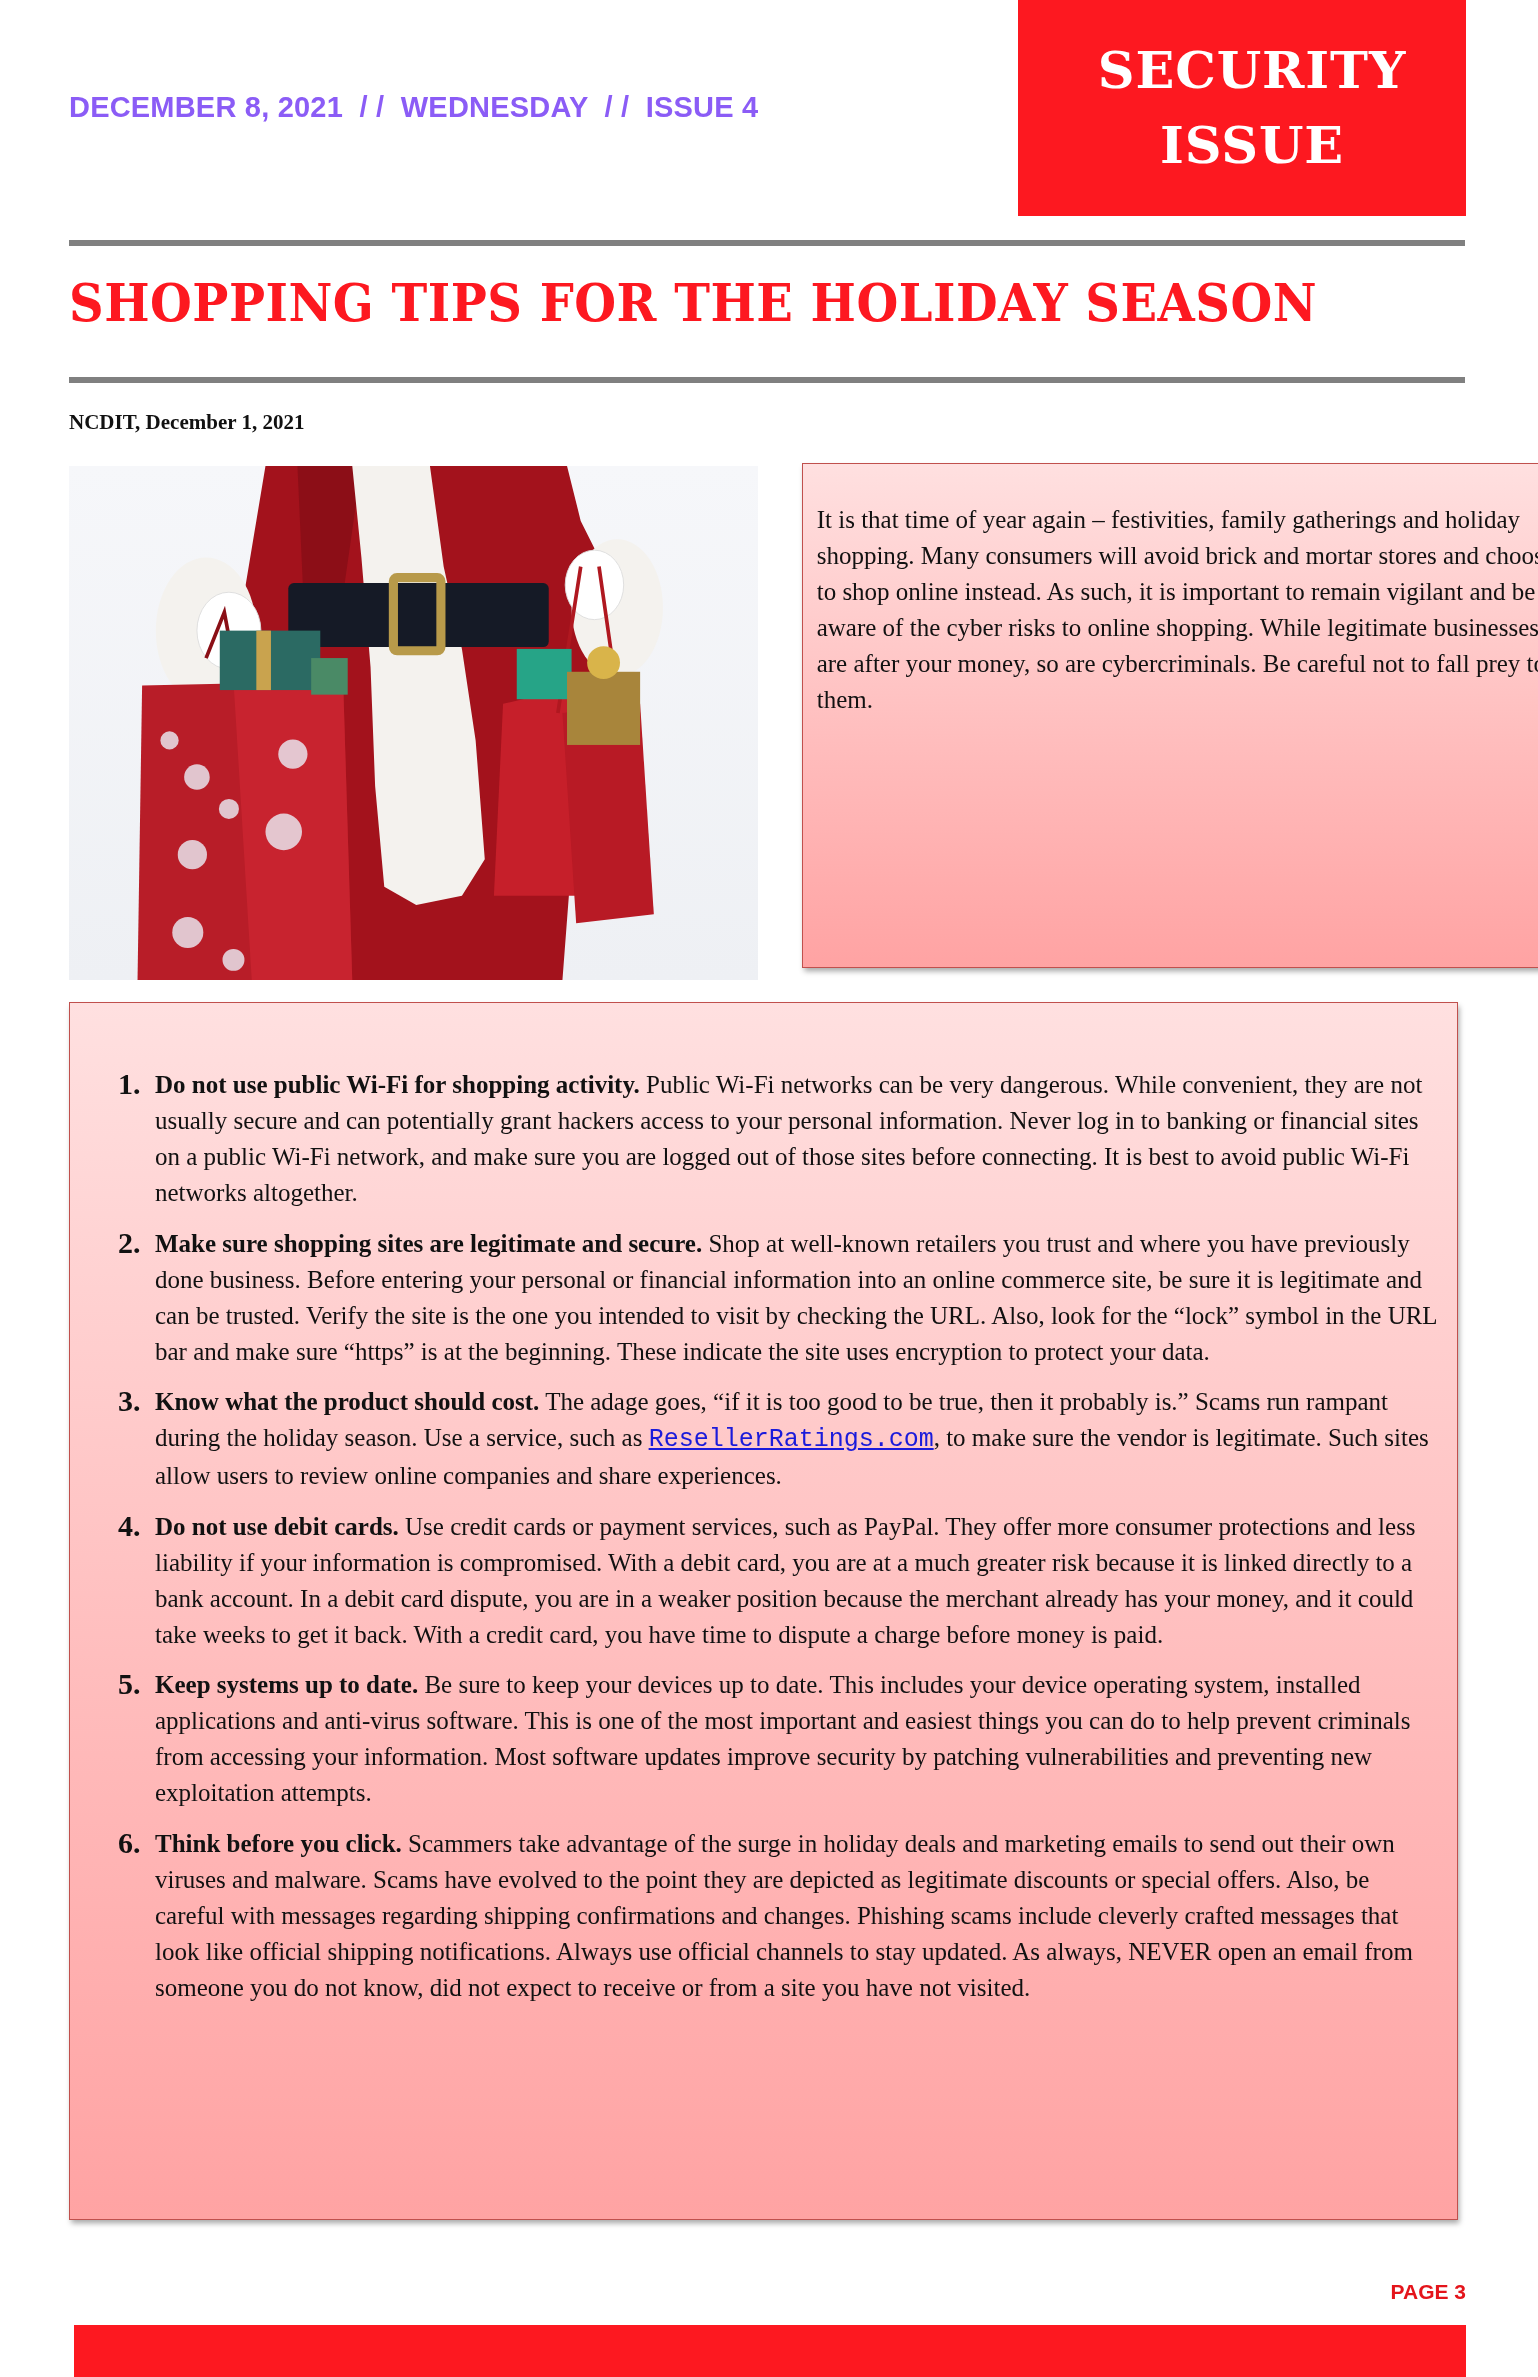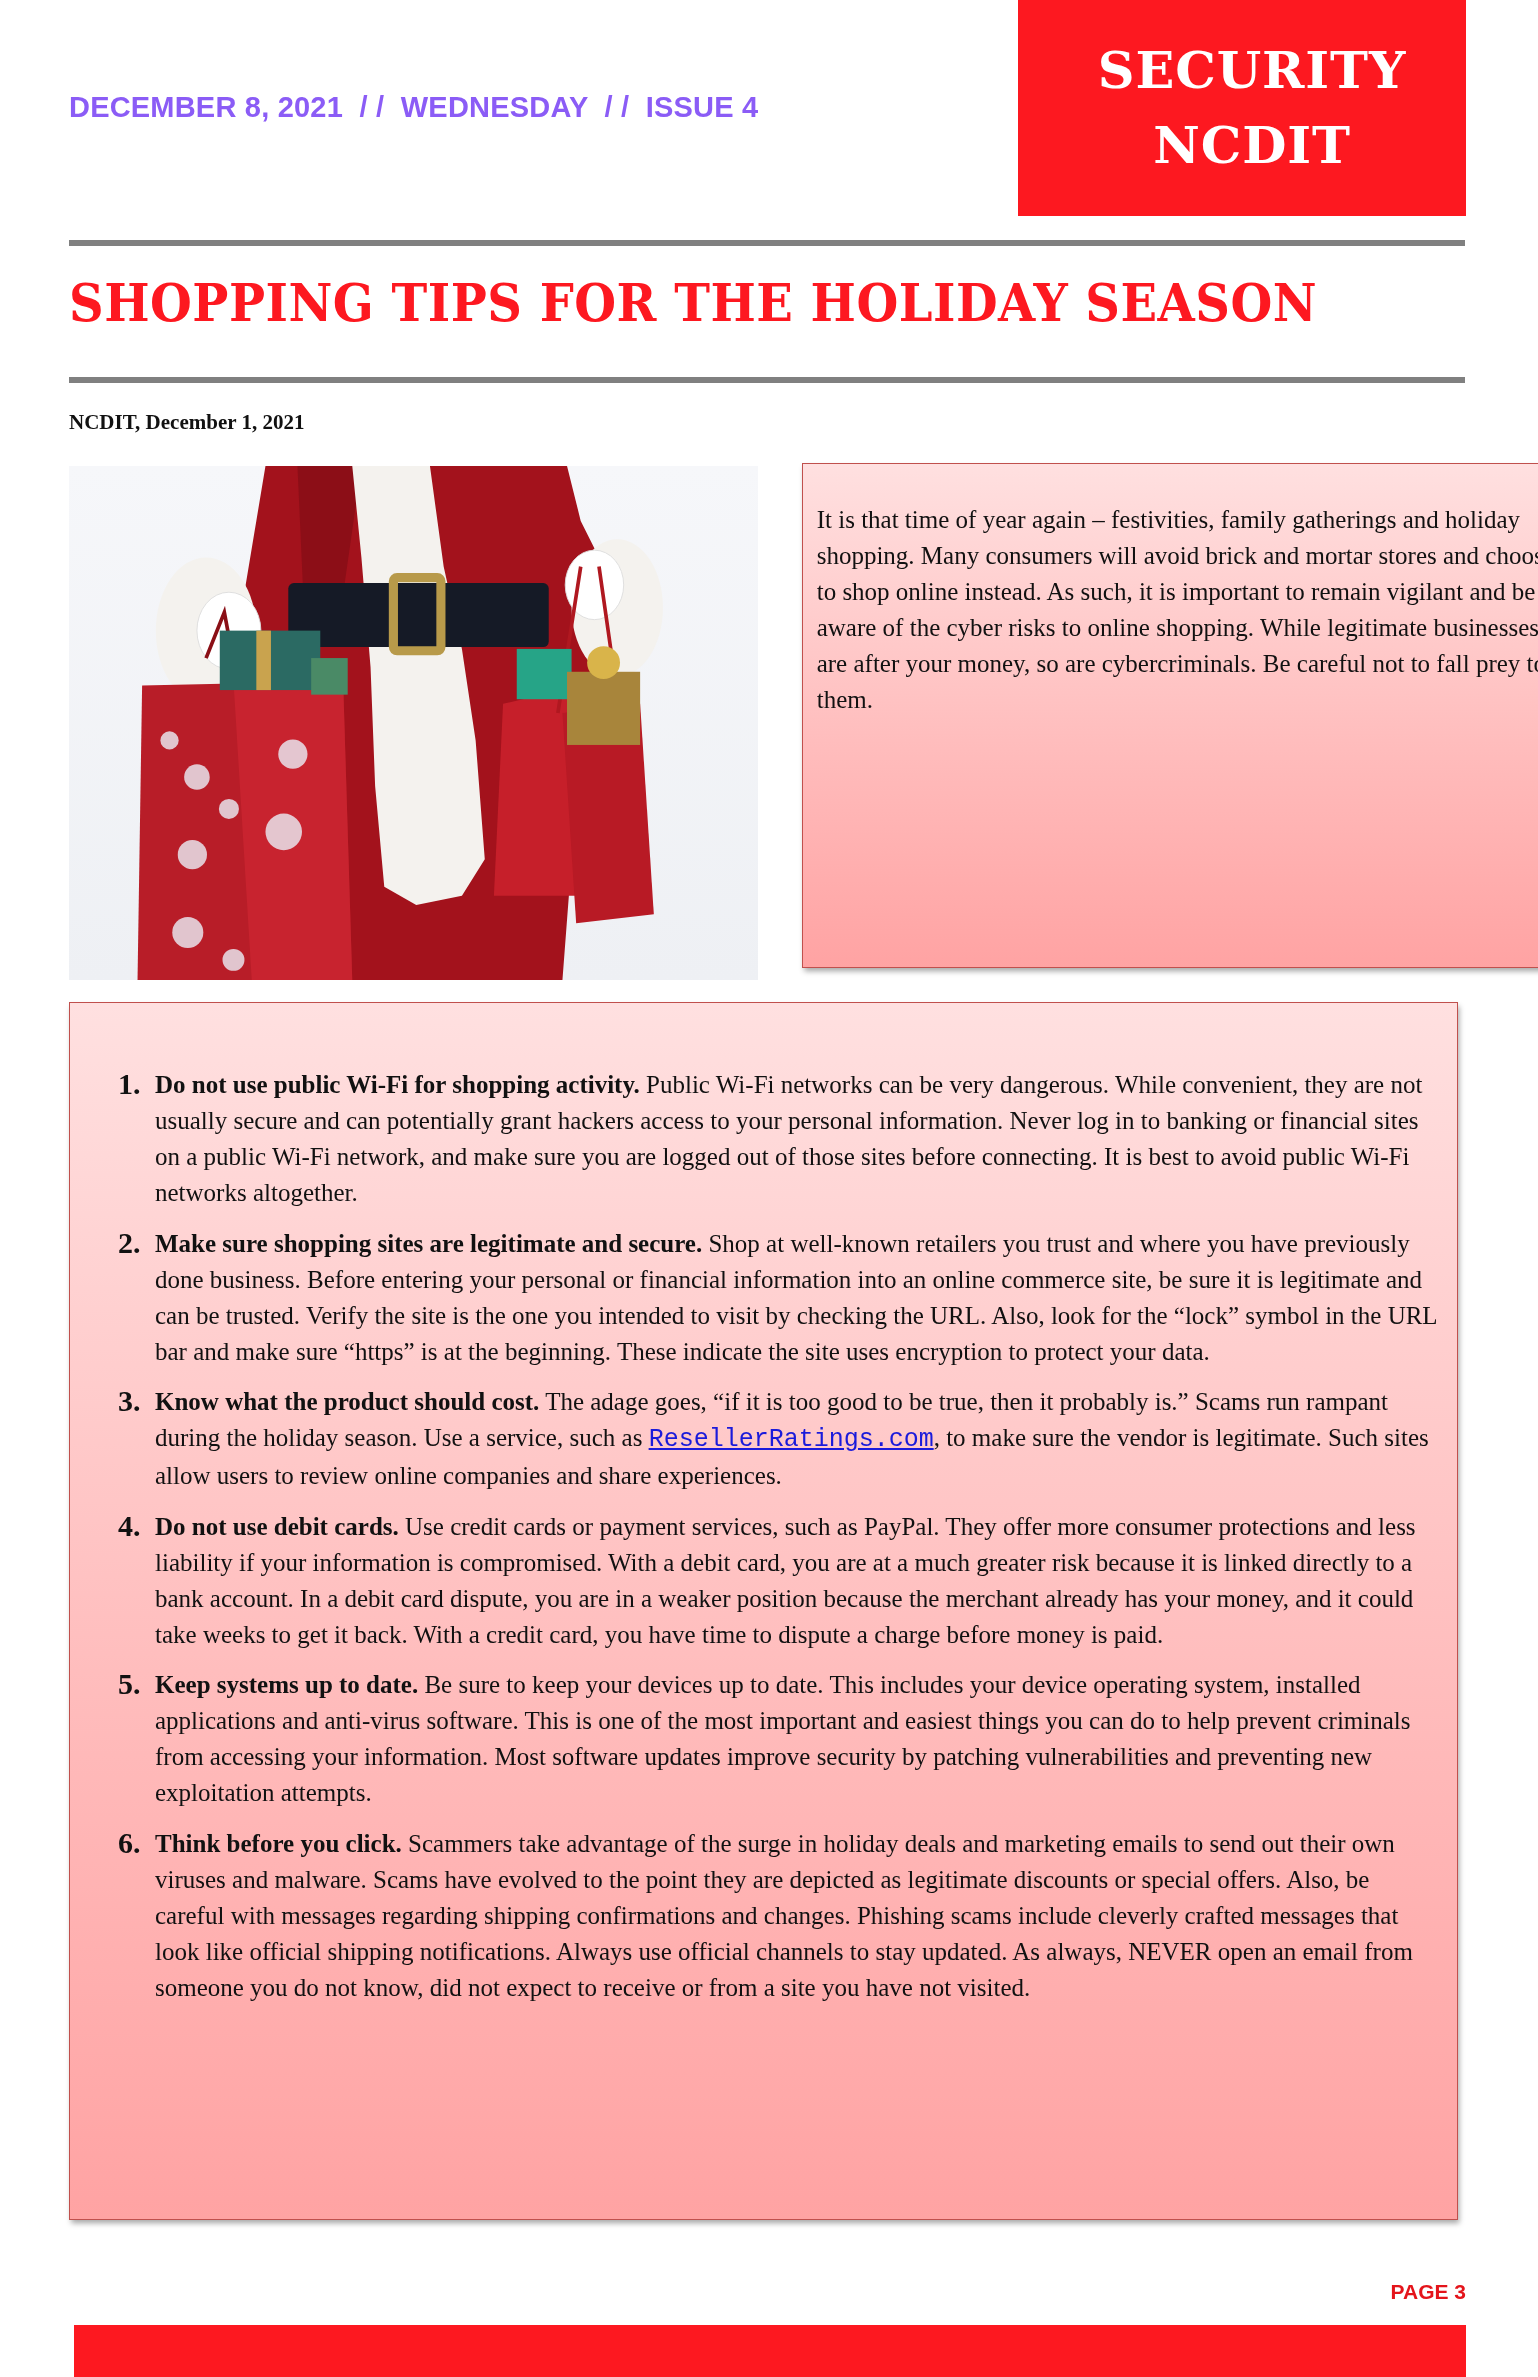--- a/index.html
+++ b/index.html
@@ -61,21 +61,21 @@
     position: absolute; left: 74px; top: 2325px; width: 1392px; height: 52px; background: #fd1820;
   }
 </style>
 </head>
 <body>
 
 <div class="dateline">DECEMBER 8, 2021  / /  WEDNESDAY  / /  ISSUE 4</div>
 
 <div class="masthead">
   <span>SECURITY</span>
-  <span>NCDIT</span>
+  <span>ISSUE</span>
 </div>
 
 <div class="rule" style="top:240px;"></div>
 
 <h1 class="headline">SHOPPING TIPS FOR THE HOLIDAY SEASON</h1>
 
 <div class="rule" style="top:377px;"></div>
 
 <div class="byline">NCDIT, December 1, 2021</div>
 

